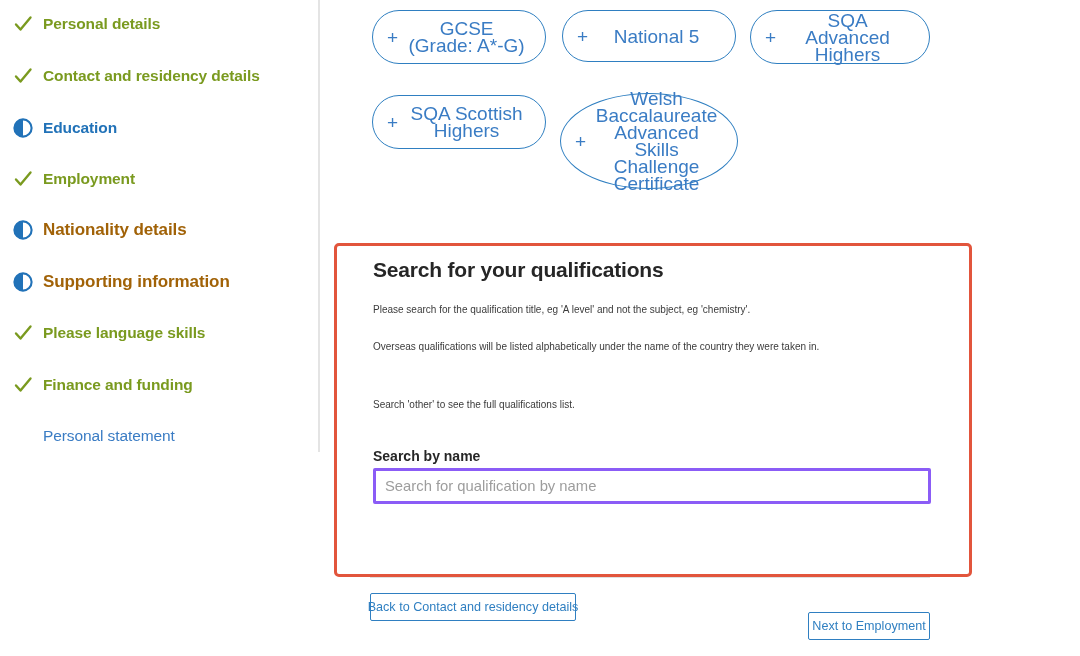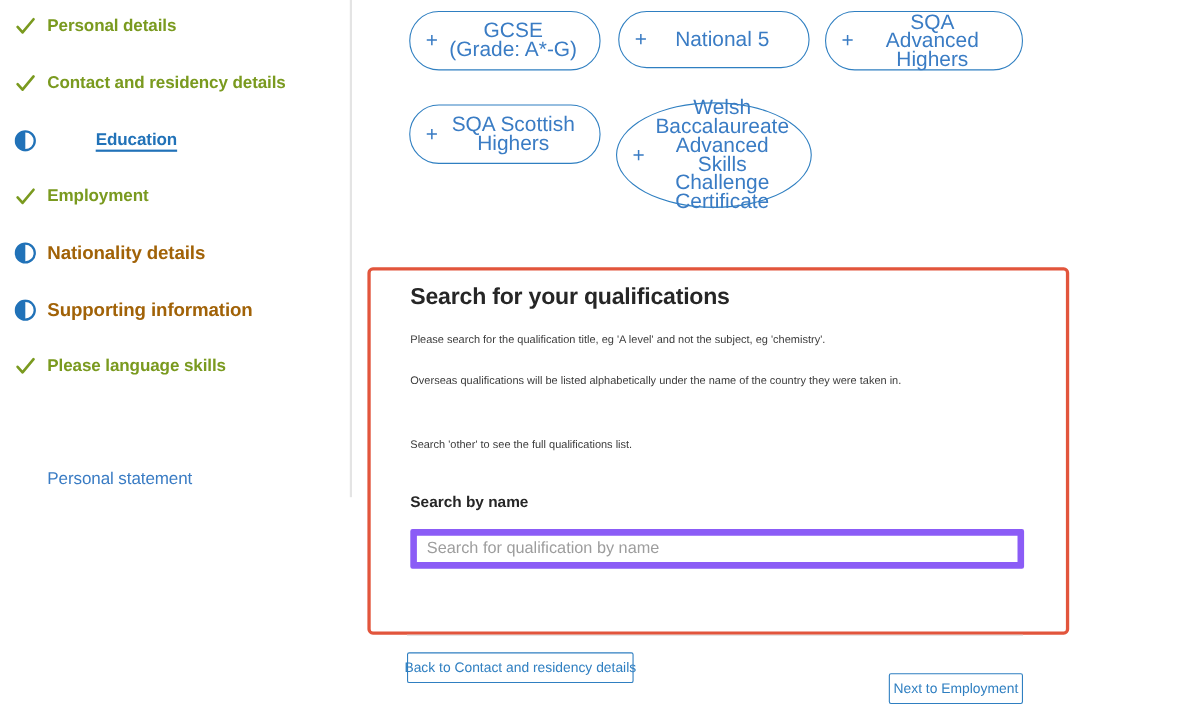--- a/index.html
+++ b/index.html
@@ -54,24 +54,22 @@
     font-weight: bold;
   }
   .nav-item.partial .nav-label {
     color: #a16207;
     font-weight: bold;
     font-size: 17px;
   }
   .nav-item.current .nav-label {
     color: #2172b8;
     font-weight: bold;
-    text-decoration: underline;
     text-decoration-thickness: 2px;
     text-underline-offset: 4px;
-    margin-left: 44px;
   }
   .nav-item.plain {
     left: 43px;
   }
   .nav-item.plain .nav-label {
     color: #3a7cc4;
     font-weight: normal;
   }
 
   .divider-v {
@@ -162,25 +160,25 @@
     position: absolute;
     left: 36px;
     top: 202px;
     font-size: 14px;
     font-weight: bold;
     color: #262626;
   }
   #search-input {
     position: absolute;
     left: 36px;
-    top: 235px;
+    top: 222px;
     width: 558px;
     height: 36px;
     box-sizing: border-box;
-    border: 6px solid #8b5cf6;
+    border: 3px solid #8b5cf6;
     border-radius: 2px;
     background: #ffffff;
     font-family: "Liberation Sans", sans-serif;
     font-size: 14.8px;
     color: #333333;
     padding: 0 9px;
     outline: none;
   }
   #search-input::placeholder {
     color: #9d9d9d;
@@ -278,20 +276,28 @@
 
   <div class="nav-item done" style="top:321px">
     <span class="nav-icon">
       <svg width="20" height="20" viewBox="0 0 20 20">
           <path d="M3 10.5 L7.5 15.5 L17.5 3.5" fill="none" stroke="#7a9a1f" stroke-width="2.4" stroke-linecap="round" stroke-linejoin="round"></path>
         </svg>
     </span>
     <span class="nav-label">Please language skills</span>
   </div>
 
+  <div class="nav-item done" style="top:373px">
+    <span class="nav-icon">
+      <svg width="20" height="20" viewBox="0 0 20 20">
+          <path d="M3 10.5 L7.5 15.5 L17.5 3.5" fill="none" stroke="#7a9a1f" stroke-width="2.4" stroke-linecap="round" stroke-linejoin="round"></path>
+        </svg>
+    </span>
+    <span class="nav-label">Finance and funding</span>
+  </div>
 
   <div class="nav-item plain" style="top:424px">
 
     <span class="nav-label">Personal statement</span>
   </div>
 
 </div>
 
 <div class="divider-v"></div>
 

